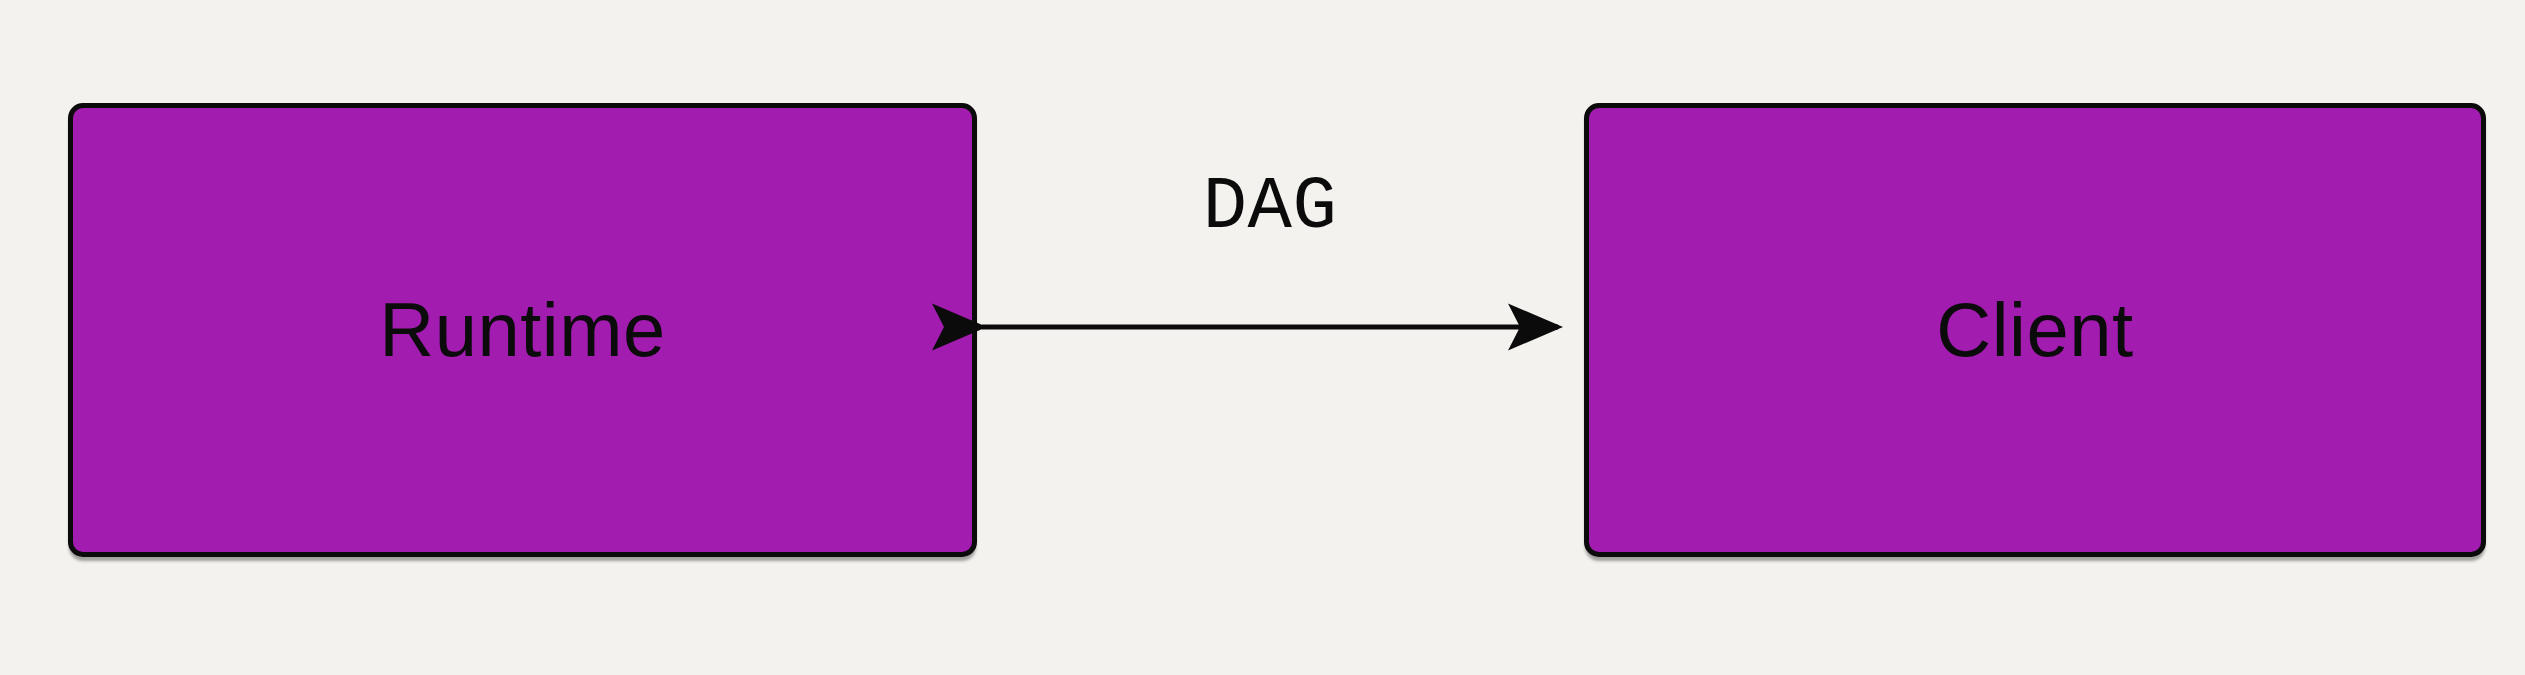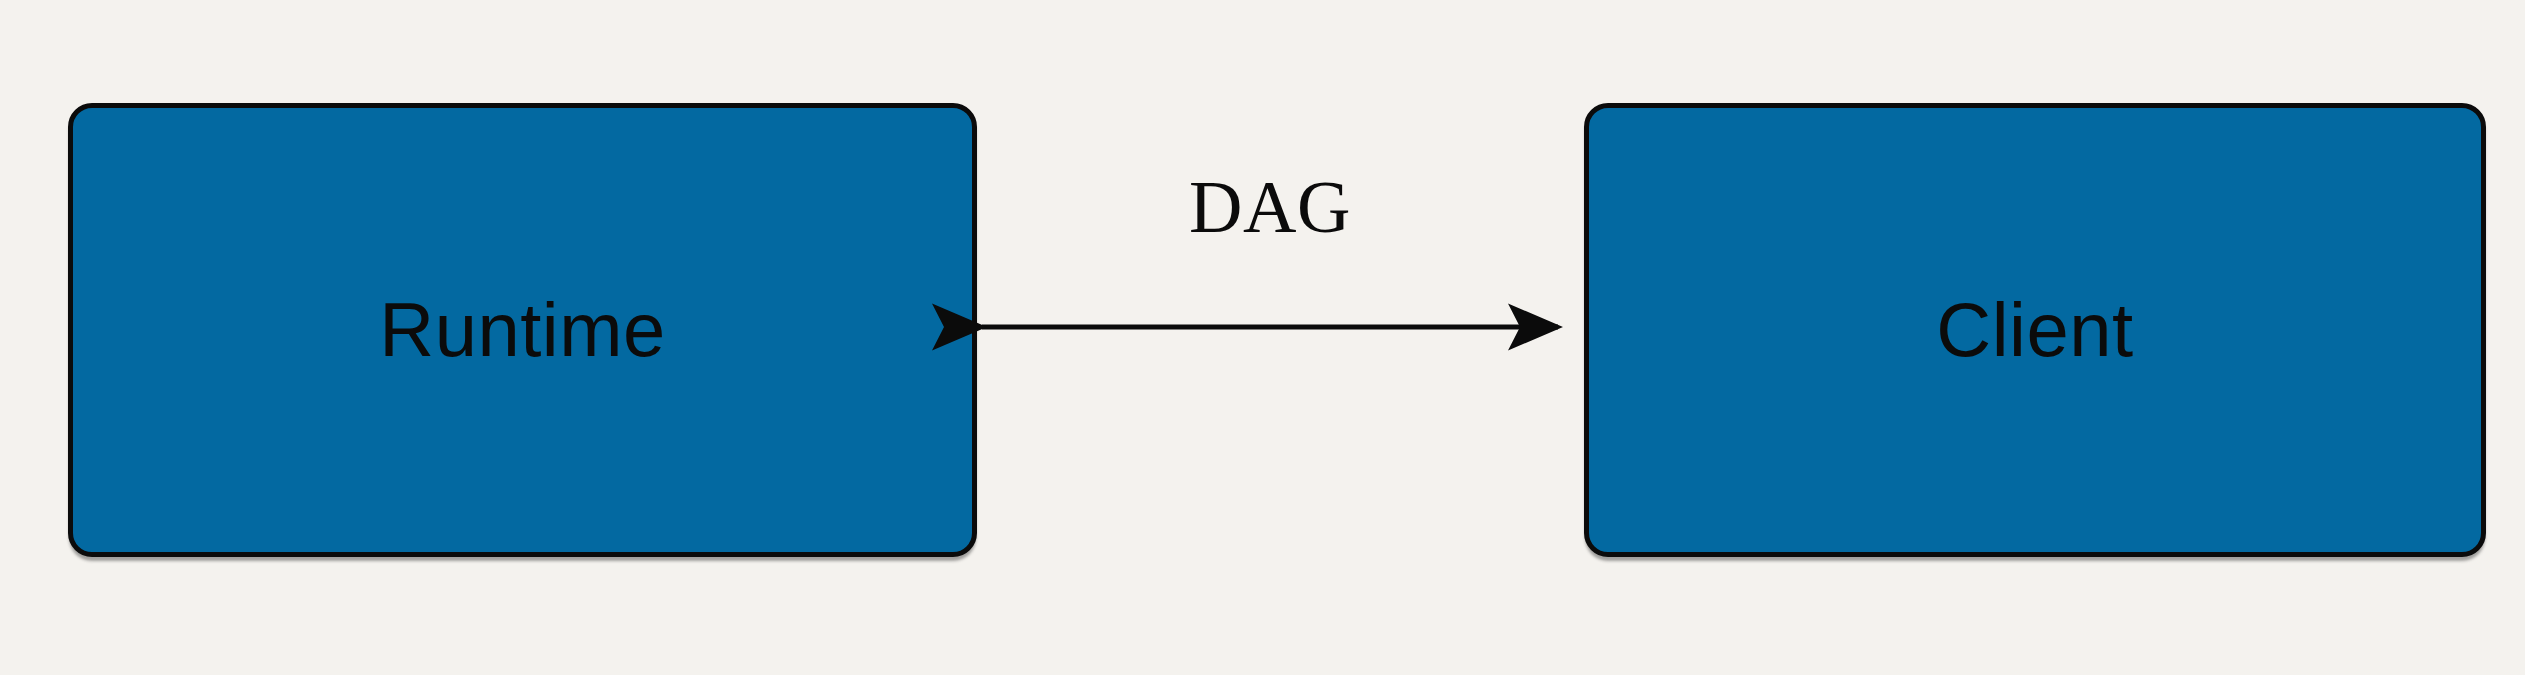--- a/index.html
+++ b/index.html
@@ -18,23 +18,23 @@
     position: relative;
     width: 2525px;
     height: 675px;
     background: #f4f2ee;
   }
 
   
   .node {
     position: absolute;
     box-sizing: border-box;
-    background: #0369a1;
+    background: #a21caf;
     border: 5px solid #0b0b0b;
-    border-radius: 24px;
+    border-radius: 15px;
     display: flex;
     align-items: center;
     justify-content: center;
     box-shadow: 0 5px 3px -1px rgba(60,60,60,0.45);
   }
 
   .node-label {
     font-family: "Liberation Sans", sans-serif;
     font-size: 76px;
     font-weight: 400;
@@ -68,21 +68,21 @@
     height: 80px;
     overflow: visible;
   }
 
   #edge-label-dag {
     position: absolute;
     left: 965px;
     top: 170px;
     width: 610px;
     text-align: center;
-    font-family: Liberation Serif, serif;
+    font-family: Liberation Mono, monospace;
     font-size: 74px;
     font-weight: 400;
     color: #0b0b0b;
     line-height: 1;
     letter-spacing: 0.5px;
     white-space: nowrap;
     user-select: none;
   }
 </style>
 </head>

